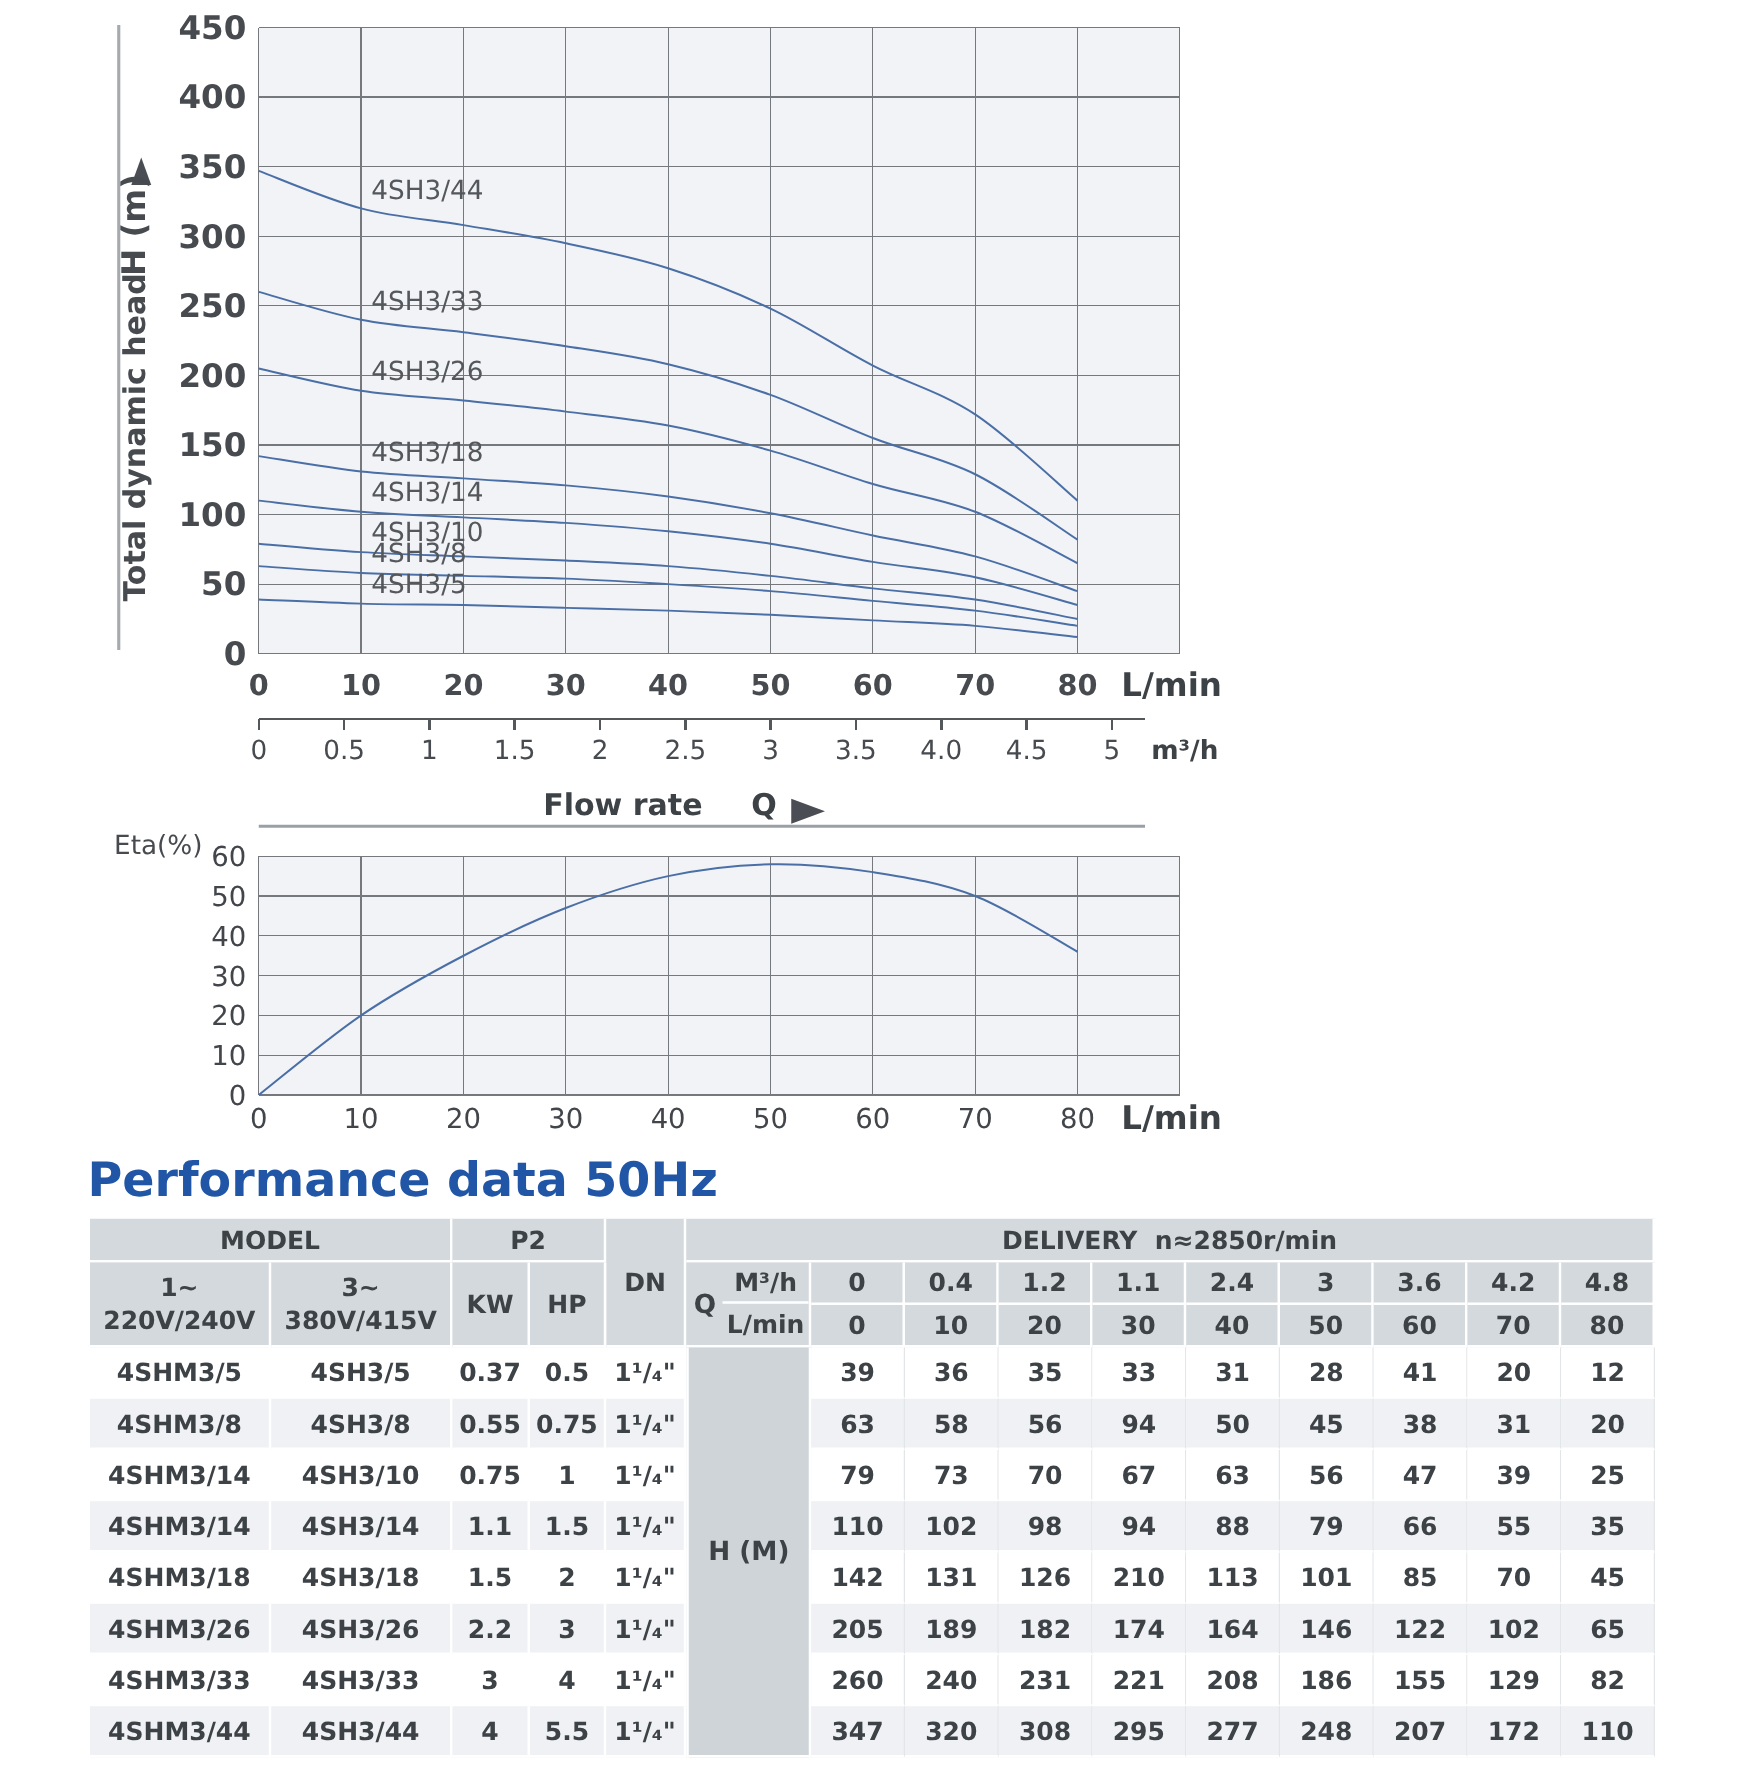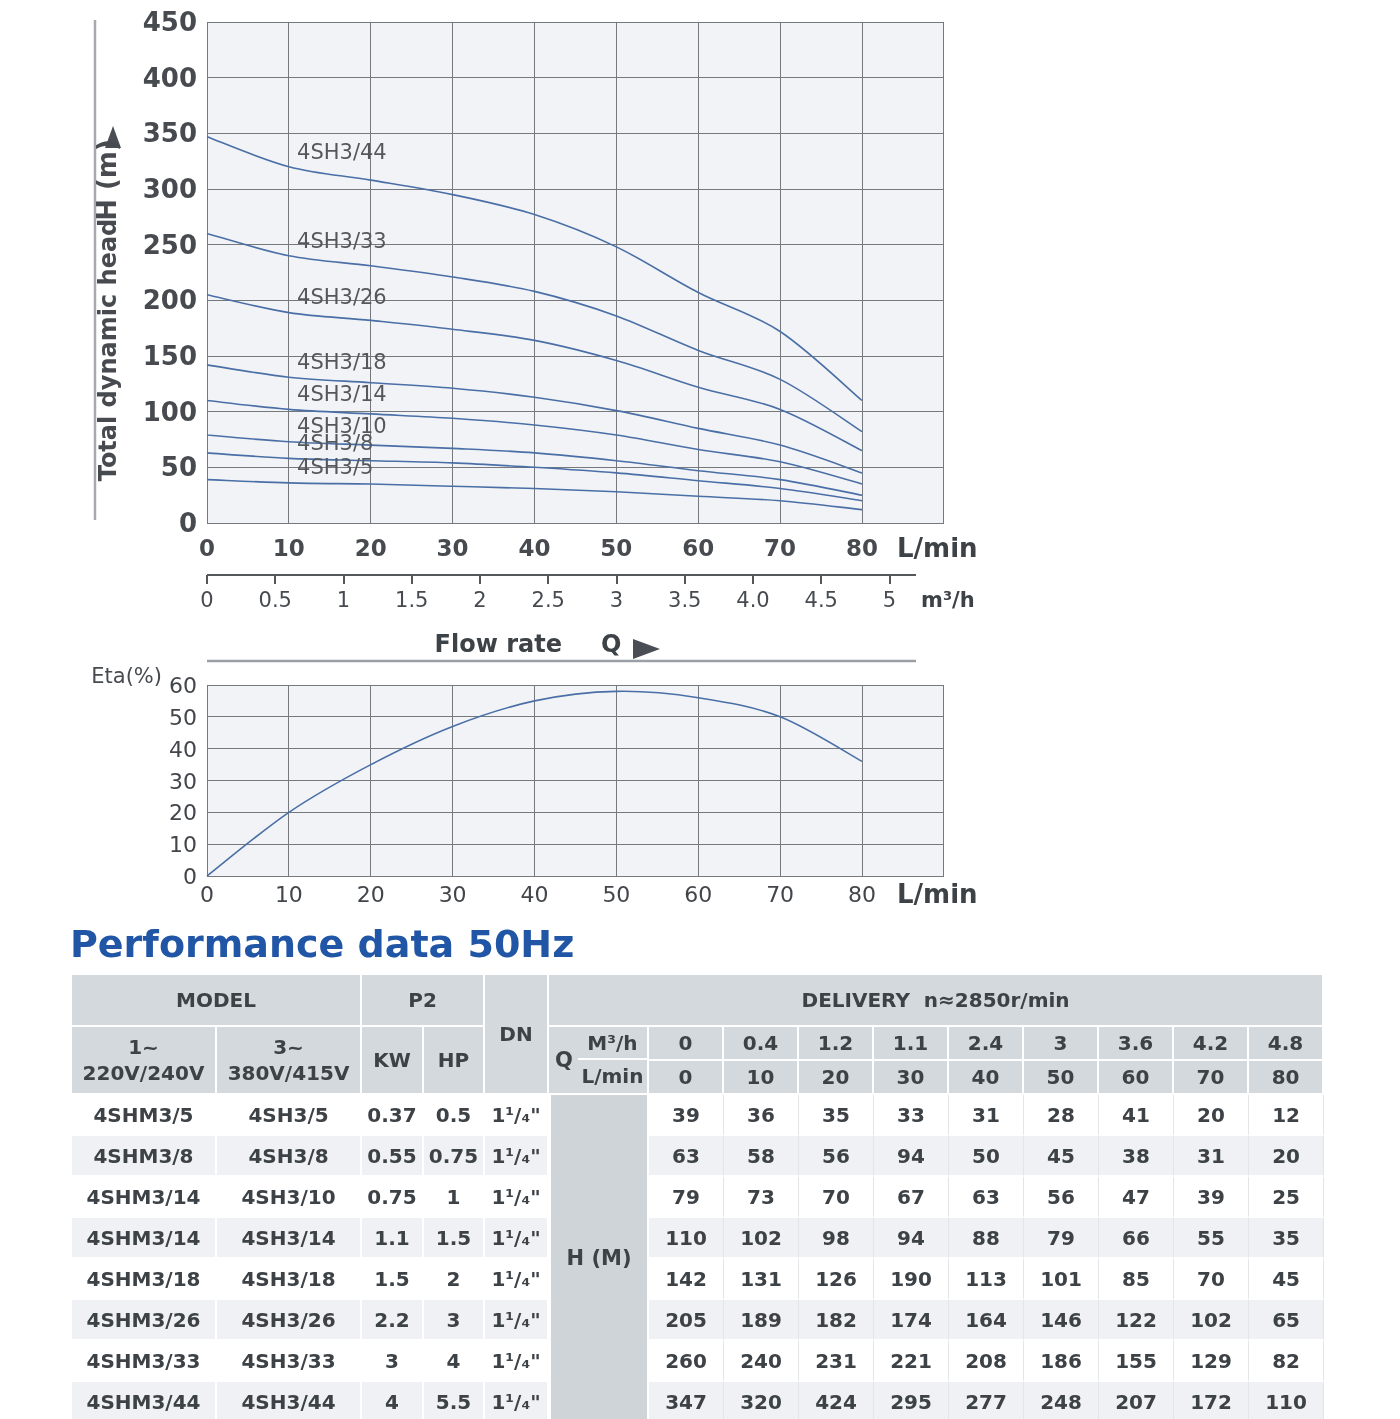--- a/index.html
+++ b/index.html
@@ -23,21 +23,21 @@
   .xlab2{font-size:22px;fill:#42464b;}
   .gridline{stroke:#75797d;stroke-width:1;shape-rendering:crispEdges;}
   .plotbg{fill:#f2f3f6;}
   .curve{fill:none;stroke:#4a6fa6;stroke-width:1.6;}
 
   #perf-heading{position:absolute;left:70px;top:922px;font-size:38px;font-weight:bold;color:#2156a6;}
 
   #perf-table{position:absolute;left:72px;top:975px;width:1252px;border-collapse:separate;border-spacing:0;table-layout:fixed;}
   #perf-table th,#perf-table td{padding:0;text-align:center;vertical-align:middle;color:#3d4247;font-weight:bold;overflow:hidden;}
   #perf-table thead th{background:#d4d9dd;border-right:2px solid #fff;border-bottom:2px solid #fff;font-size:20px;}
-  #perf-table thead tr.hr1{height:52px;}
+  #perf-table thead tr.hr1{height:35px;}
   #perf-table thead tr.hr2{height:34px;}
   #perf-table thead tr.hr3{height:34px;}
   #perf-table thead th.delivery{white-space:pre;}
   .subhead div{line-height:1.3;font-size:20px;}
   .qwrap{display:flex;align-items:center;justify-content:flex-start;height:100%;padding-left:6px;}
   .qwrap .qsym{font-size:21px;font-weight:bold;padding-right:5px;}
   .qcol{flex:1;display:flex;flex-direction:column;}
   .qcol div{height:33px;line-height:33px;font-size:20px;}
   .qcol .qtop{border-bottom:2px solid #fff;}
   #perf-table tbody tr{height:41px;}
@@ -321,21 +321,21 @@
         </tr>
         <tr>
           <td class="lead">4SHM3/18</td>
           <td class="lead">4SH3/18</td>
           <td class="lead">1.5</td>
           <td class="lead">2</td>
           <td class="lead">1¹/₄"</td>
           <td class="num">142</td>
           <td class="num">131</td>
           <td class="num">126</td>
-          <td class="num">190</td>
+          <td class="num">210</td>
           <td class="num">113</td>
           <td class="num">101</td>
           <td class="num">85</td>
           <td class="num">70</td>
           <td class="num">45</td>
         </tr>
         <tr>
           <td class="lead">4SHM3/26</td>
           <td class="lead">4SH3/26</td>
           <td class="lead">2.2</td>
@@ -368,21 +368,21 @@
           <td class="num">82</td>
         </tr>
         <tr>
           <td class="lead">4SHM3/44</td>
           <td class="lead">4SH3/44</td>
           <td class="lead">4</td>
           <td class="lead">5.5</td>
           <td class="lead">1¹/₄"</td>
           <td class="num">347</td>
           <td class="num">320</td>
-          <td class="num">424</td>
+          <td class="num">308</td>
           <td class="num">295</td>
           <td class="num">277</td>
           <td class="num">248</td>
           <td class="num">207</td>
           <td class="num">172</td>
           <td class="num">110</td>
         </tr>
       </tbody>
     </table>
 </div>

